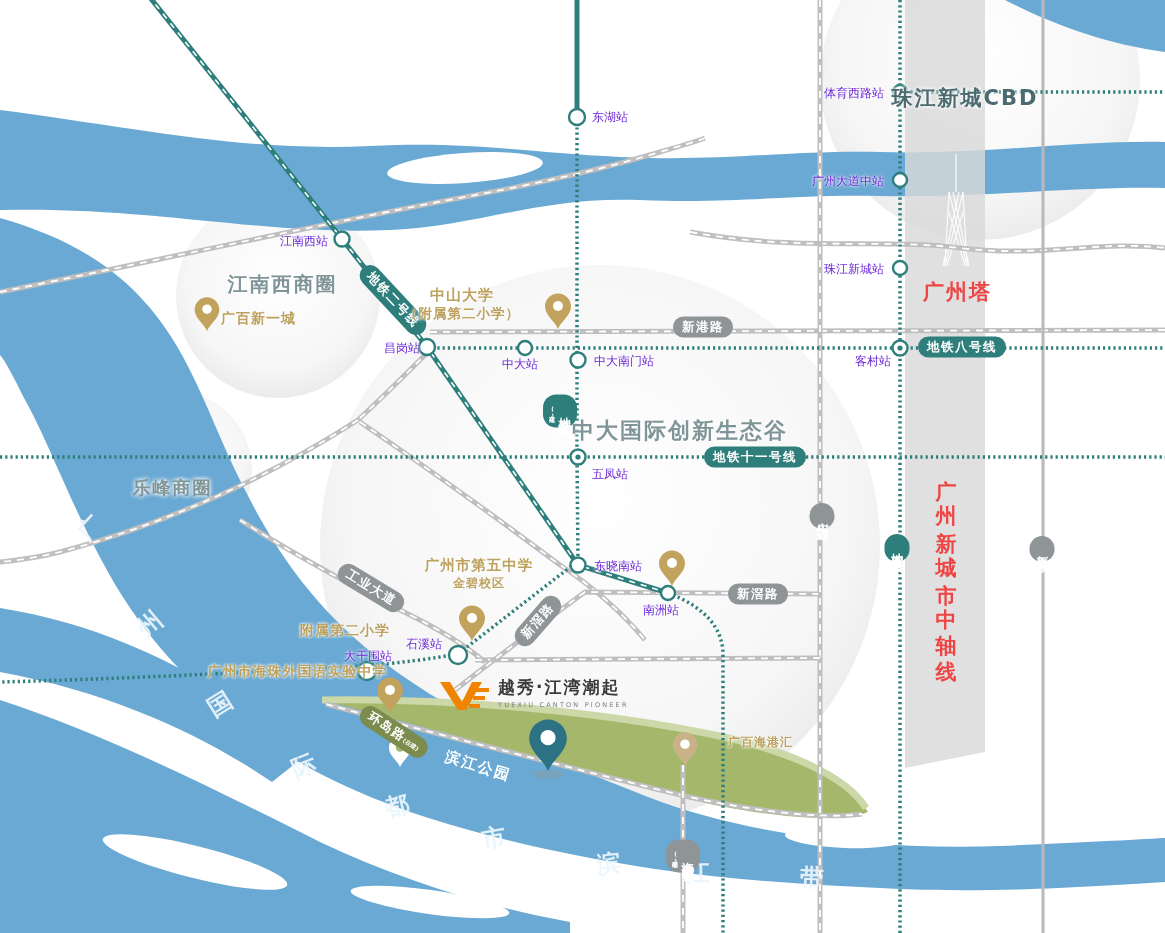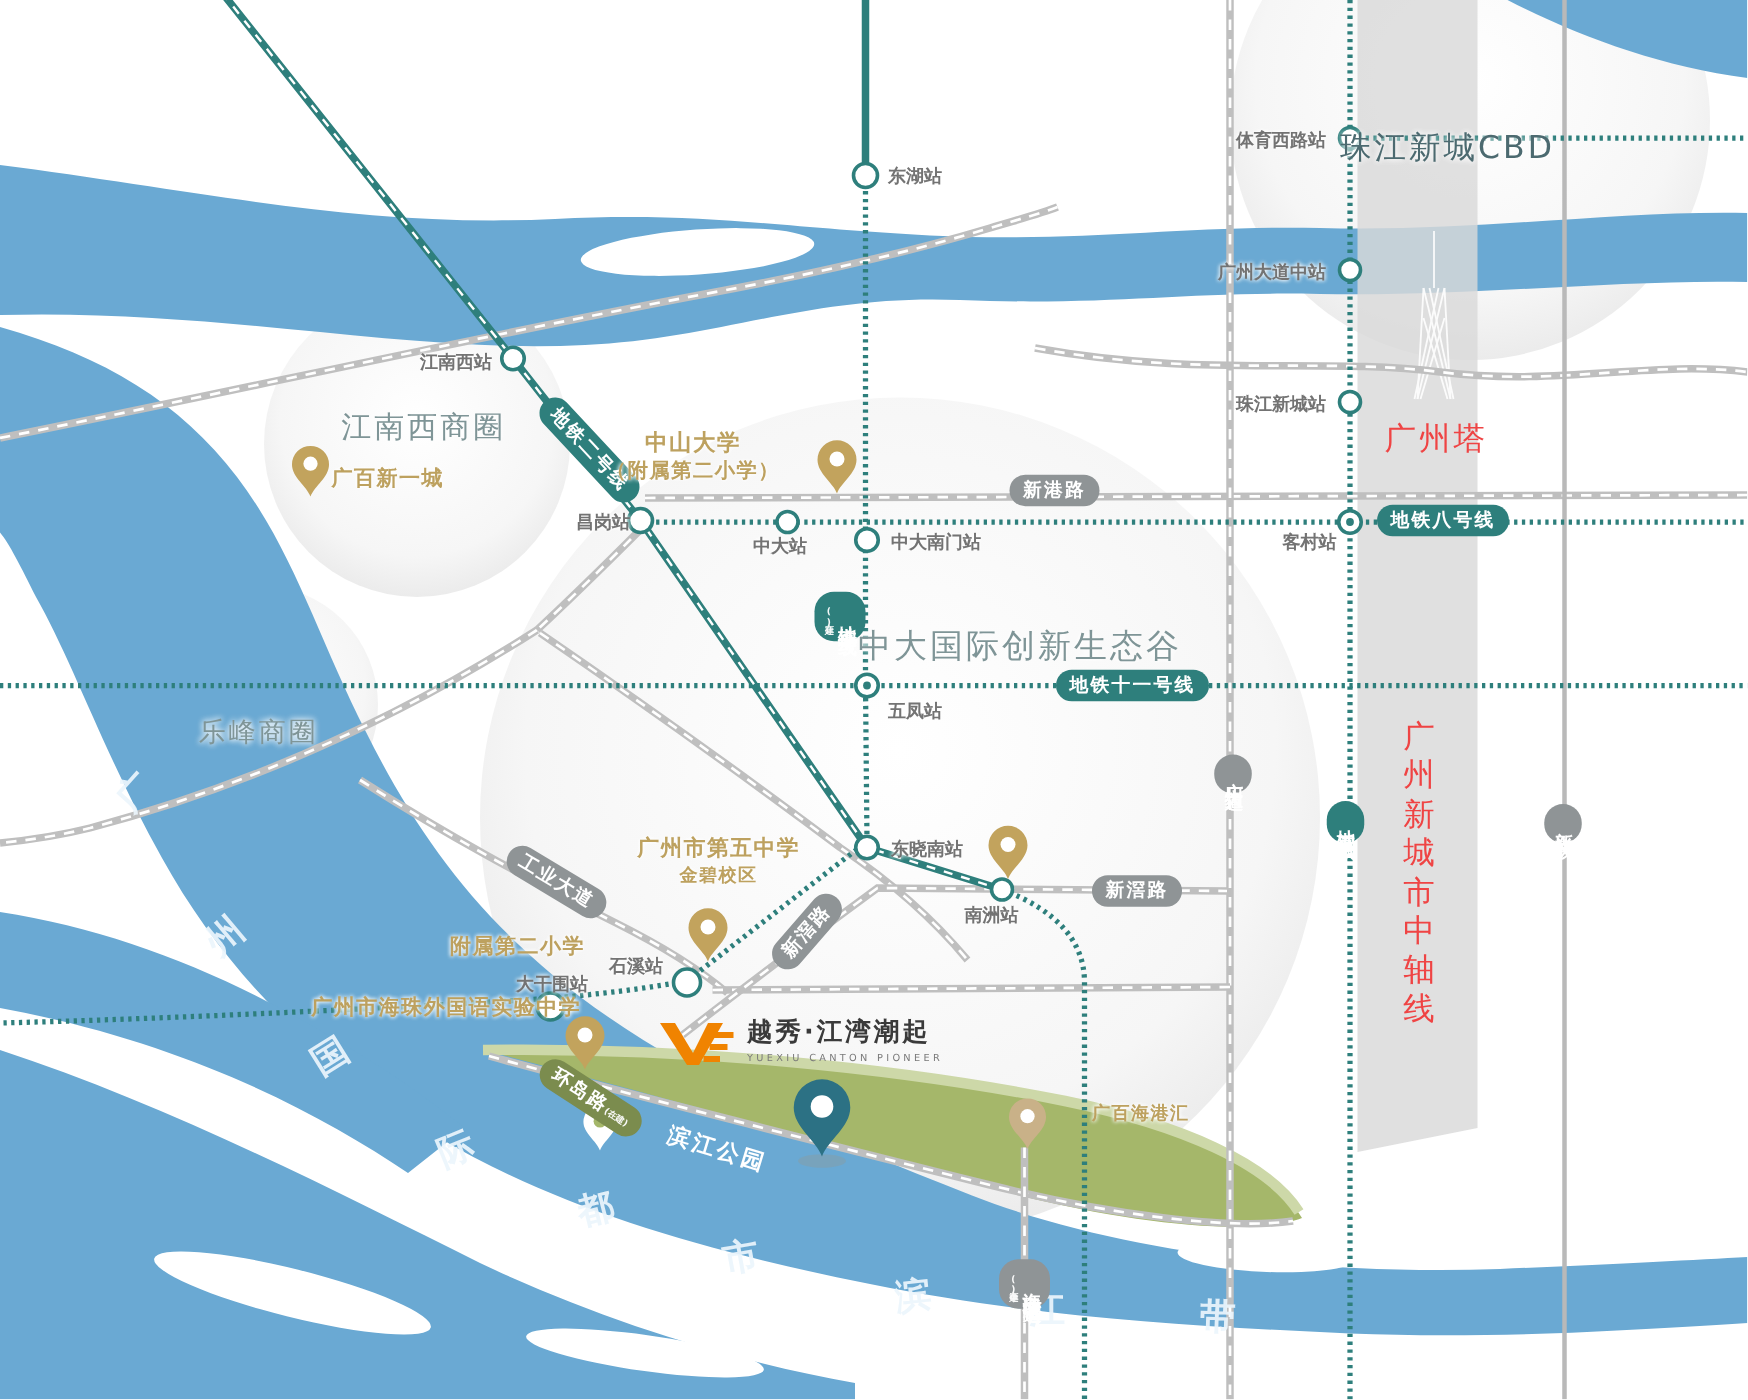--- a/index.html
+++ b/index.html
@@ -1,26 +1,26 @@
 <!DOCTYPE html>
 <html><head>
 <meta charset="utf-8">
 <style>
   html,body{margin:0;padding:0;background:#fff}
   #map{position:relative;width:1165px;height:933px;background:#fff;overflow:hidden;
        font-family:"DejaVu Sans","Liberation Sans",sans-serif}
   #base{position:absolute;left:0;top:0}
   .abs{position:absolute;white-space:nowrap}
   
-  .area{color:#7f9597;font-weight:400;text-align:center;
+  .area{color:#7f9597;font-weight:700;text-align:center;
         text-shadow:0 0 4px #fff,0 0 4px #fff;letter-spacing:2px}
   .area.dark{color:#4c6a70}
   .area.white{color:#ef4444;text-shadow:none}
   
-  .sta{font-size:12px;font-weight:700;color:#737373;text-shadow:0 0 3px #fff,0 0 3px #fff}
+  .sta{font-size:12px;font-weight:400;color:#6d28d9;text-shadow:0 0 3px #fff,0 0 3px #fff}
   .sta-r{text-align:right}
   
   .pill{display:inline-block;padding:2px 9px;border-radius:12px;font-size:12.5px;
         font-weight:700;color:#fff;letter-spacing:1.5px;white-space:nowrap}
   .teal{background:#2e7f7c}
   .gray{background:#8f9496}
   .olive{background:#7b8c4e}
   .pillv{writing-mode:vertical-rl;text-orientation:upright;padding:9px 4px;border-radius:13px;
          font-size:12.5px;font-weight:700;color:#fff;letter-spacing:2px;text-align:center}
   .pnote{font-size:6px;letter-spacing:0;opacity:.95;display:block;margin-top:1px}

